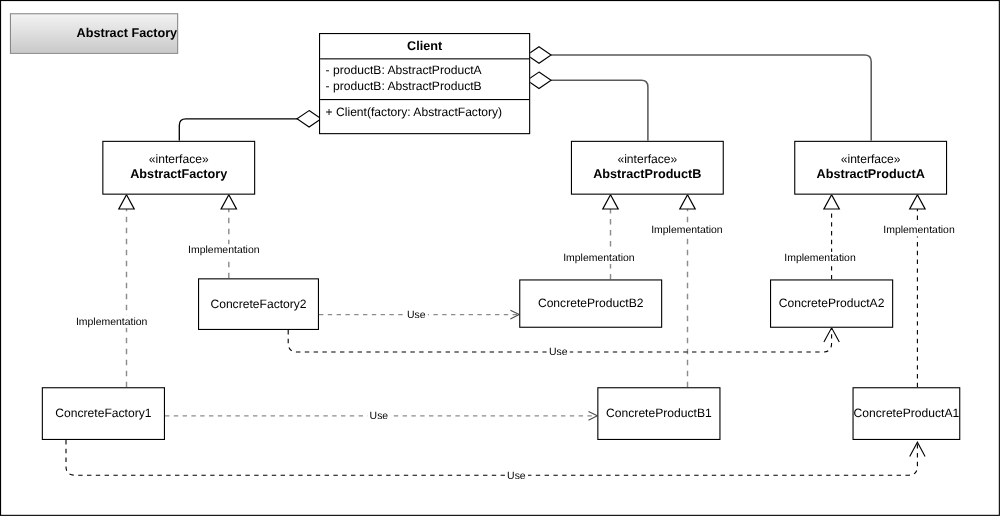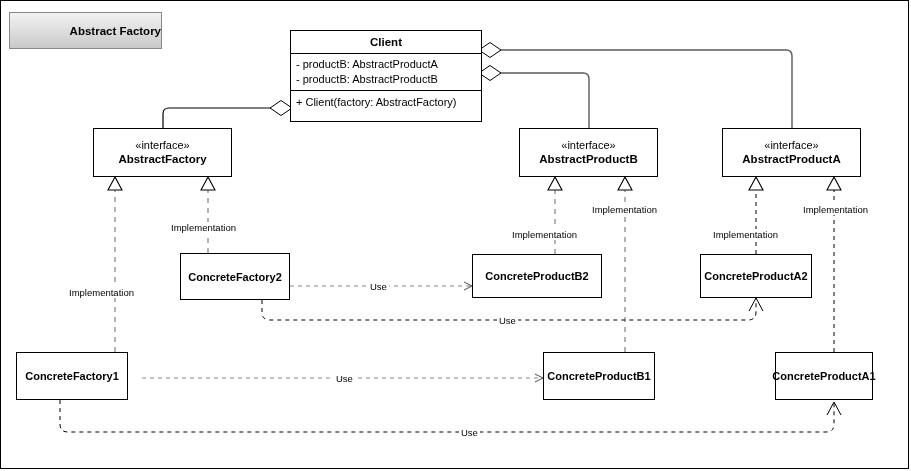--- a/index.html
+++ b/index.html
@@ -40,21 +40,20 @@
     justify-content: center;
     align-items: center;
     font-size: 11px;
     color: #000000;
     z-index: 5;
   }
   .node .plain-name {
     font-size: 11px;
     text-align: center;
     line-height: 14px;
-    font-weight: bold;
   }
   .iface-stereo {
     font-size: 11px;
     line-height: 14px;
     text-align: center;
   }
   .iface-name {
     font-size: 11.5px;
     font-weight: bold;
     line-height: 15px;
@@ -244,21 +243,21 @@
 
   <div class="node" style="left:722px; top:128px; width:139px; height:49px;">
     <div class="iface-stereo">«interface»</div>
     <div class="iface-name">AbstractProductA</div>
   </div>
 
   <div class="node" style="left:180px; top:253px; width:110px; height:47px;">
     <div class="plain-name">ConcreteFactory2</div>
   </div>
 
-  <div class="node" style="left:16px; top:352px; width:112px; height:48px;">
+  <div class="node" style="left:38px; top:352px; width:112px; height:48px;">
     <div class="plain-name">ConcreteFactory1</div>
   </div>
 
   <div class="node" style="left:472px; top:254px; width:130px; height:44px;">
     <div class="plain-name">ConcreteProductB2</div>
   </div>
 
   <div class="node" style="left:700px; top:254px; width:112px; height:44px;">
     <div class="plain-name">ConcreteProductA2</div>
   </div>

